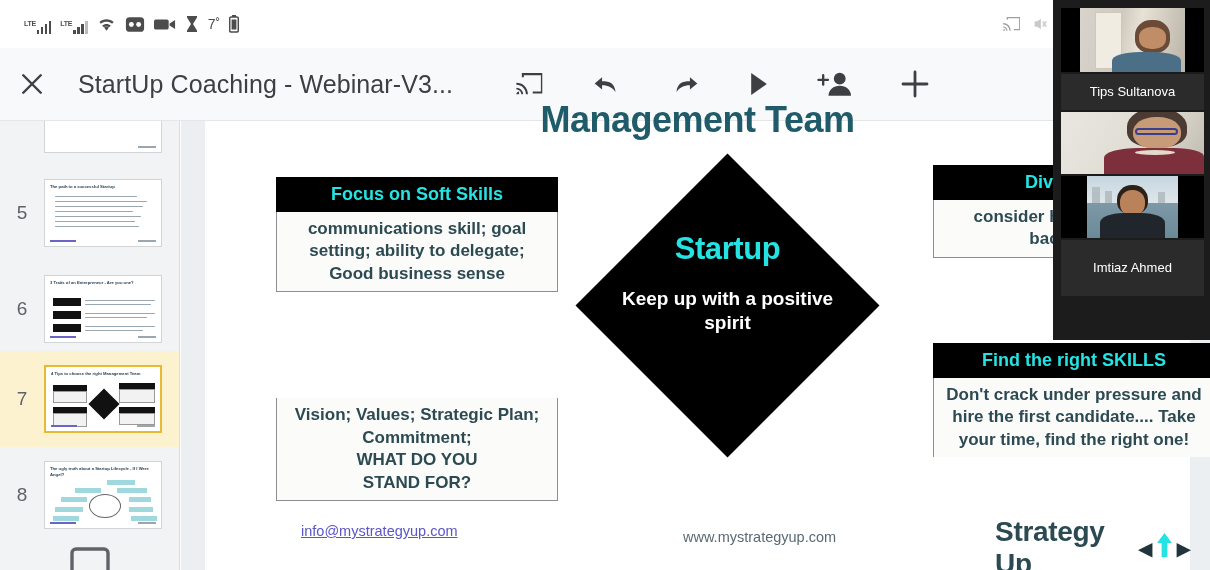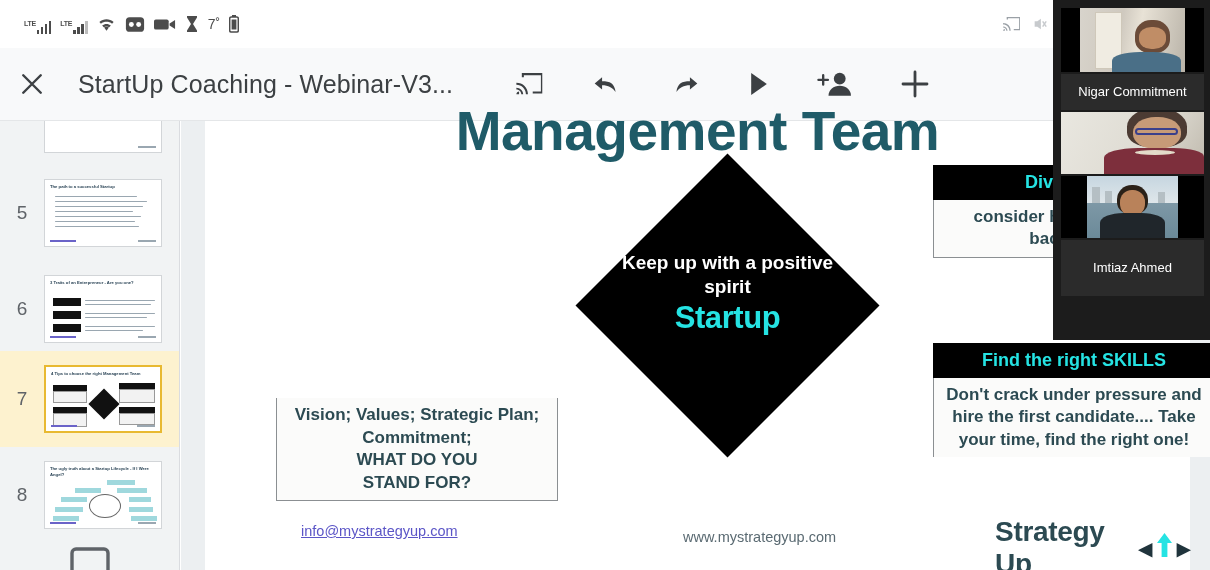--- a/index.html
+++ b/index.html
@@ -72,21 +72,21 @@
   #canvas{
     position:absolute; top:121px; left:181px; width:1029px; height:449px;
     background:#eceff1;
   }
   #slide{
     position:absolute; left:24px; top:0; width:985px; height:449px;
     background:#ffffff;
   }
   #slide-title{
     position:absolute; left:0; width:100%; top:-22px; text-align:center;
-    font-size:55px; font-weight:bold; color:#1f5b68; letter-spacing:-.5px;
+    font-size:36px; font-weight:bold; color:#1f5b68; letter-spacing:-.5px;
   }
 
   .card{ position:absolute; }
   .card-head{
     background:#000; color:#25e3e3; font-weight:bold; text-align:center;
     padding:5px 6px; font-size:18px; line-height:1.25;
     border:1px solid #000;
   }
   .card-body{
     background:#fbfbfa; border:1px solid #8b8f92; border-top:none;
@@ -376,41 +376,45 @@
         <rect x="3" y="2" width="36" height="28" rx="4" fill="none" stroke="#5f6368" stroke-width="3.4"></rect>
       </svg>
   </div>
 </div>
 
 <div id="canvas">
   <div id="slide">
 
     <div id="slide-title">Management Team</div>
 
+    <div class="card" id="card-soft">
+      <div class="card-head">Focus on Soft Skills</div>
+      <div class="card-body">communications skill; goal setting; ability to delegate; Good business sense</div>
+    </div>
 
     <div class="card" id="card-culture">
       <div class="card-body" style="white-space:pre-line;margin-top:46px;">Vision; Values; Strategic Plan; Commitment;
 WHAT DO YOU
 STAND FOR?</div>
     </div>
 
     <div class="card" id="card-diversify">
       <div class="card-head">Diversify th</div>
       <div class="card-body" style="text-align:right;">consider havin managers fro backgrounds perspec</div>
     </div>
 
     <div class="card" id="card-skills">
       <div class="card-head">Find the right SKILLS</div>
       <div class="card-body">Don't crack  under pressure and hire the first candidate.... Take your time, find the right one!</div>
     </div>
 
     <div id="diamond"></div>
     <div id="diamond-text">
+      <div id="d-startup">Startup</div>
       <div id="d-line1">Keep up with a positive spirit</div>
-      <div id="d-startup">Startup</div>
     </div>
 
     <div id="email">info@mystrategyup.com</div>
     <div id="website">www.mystrategyup.com</div>
     <div id="brand">
       <span id="brand-text">Strategy Up</span>
       <span class="brk">◂</span>
       <span>
         <svg width="17" height="26" viewBox="0 0 17 26">
             <path d="M8.5 0L16 10h-4.6v14H5.6V10H1L8.5 0z" fill="#25e3e3"></path>
@@ -426,21 +430,21 @@
   <div class="vtile" id="vtile-1">
     <div class="vfeed">
       <div class="scene s1">
         <div class="door"></div>
           <div class="head"></div>
           <div class="face"></div>
           <div class="body"></div>
       </div>
     </div>
   </div>
-  <div id="vname-1">Nigar Commitment</div>
+  <div id="vname-1">Tips Sultanova</div>
 
   <div class="vtile" id="vtile-2">
     <div class="scene s2">
       <div class="head"></div>
         <div class="face"></div>
         <div class="body"></div>
       <div class="neck"></div>
         <div class="glasses"></div>
     </div>
   </div>

